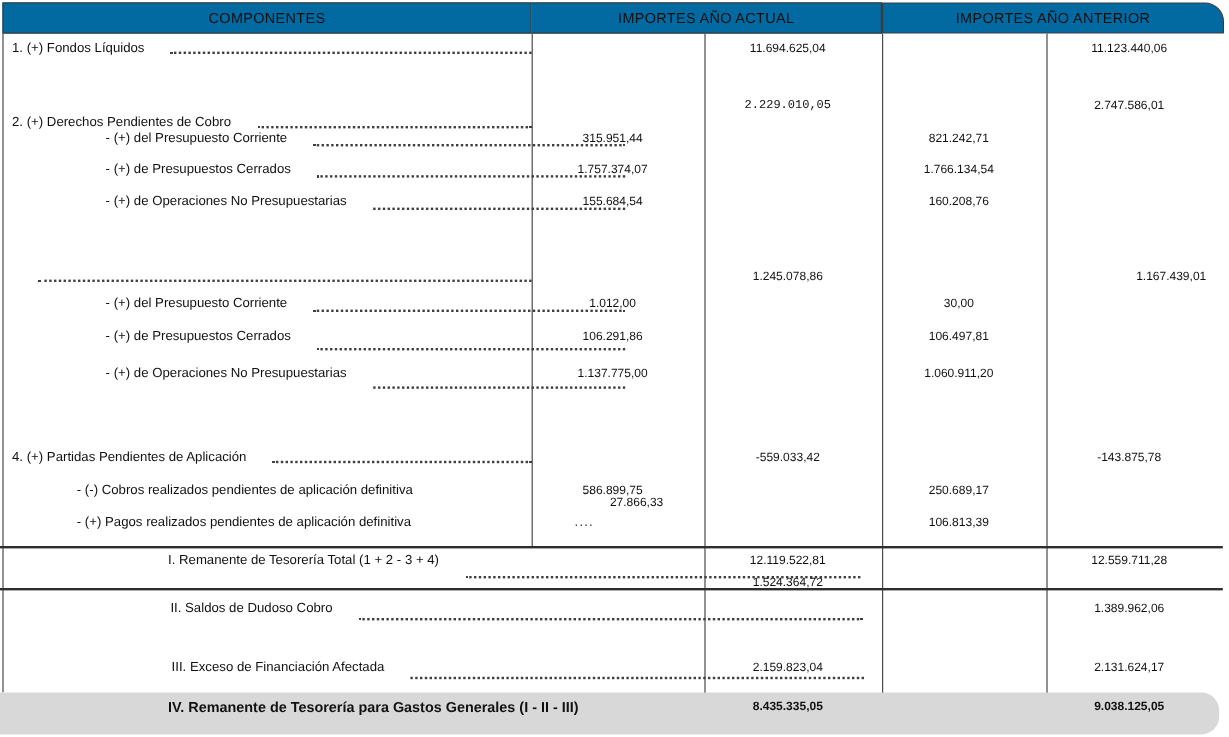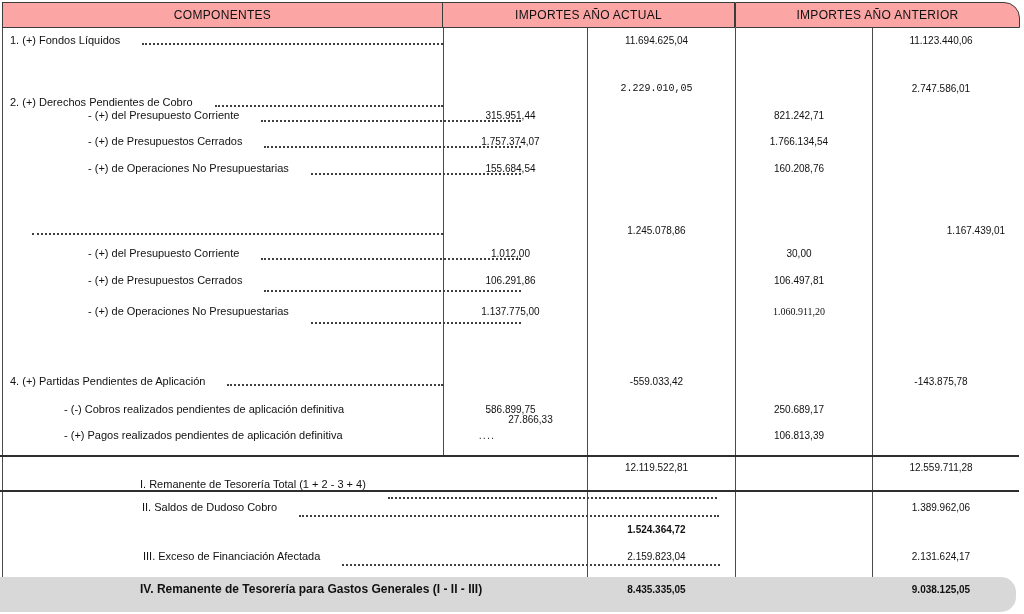--- a/index.html
+++ b/index.html
@@ -5,21 +5,21 @@
   html,body{margin:0;padding:0;background:#fff;}
   .page{
     position:relative;width:1024px;height:614px;background:#ffffff;
     font-family:"Liberation Sans","DejaVu Sans",sans-serif;color:#111;
     overflow:hidden;
   }
   
   .hcell{
     position:absolute;top:2px;height:26px;box-sizing:border-box;
     border:1px solid #3c3c3c;display:flex;align-items:center;justify-content:center;
-    font-size:12px;letter-spacing:.3px;background:#fca5a5;
+    font-size:12px;letter-spacing:.3px;background:#0369a1;
   }
   .hc1{left:2px;width:441px;}
   .hc2{left:443px;width:292px;border-left:none;}
   .hc3{left:735px;width:285px;border-left:1px solid #3c3c3c;border-top-right-radius:16px;}
   
   .vline{position:absolute;width:1px;background:#4a4a4a;}
   .v-left{left:2px;top:28px;height:549px;}
   .v-443{left:443px;top:28px;height:428px;}
   .v-587{left:587px;top:28px;height:582px;}
   .v-735{left:735px;top:28px;height:582px;}
@@ -116,21 +116,21 @@
         <span class="leader"></span>
       </div>
       <div class="row narrow" style="top: 402px; padding-left: 62px;">
         <span>- (-) Cobros realizados pendientes de aplicación definitiva</span>
         <span class="leader-text">..</span>
       </div>
       <div class="row narrow" style="top: 428px; padding-left: 62px;">
         <span>- (+) Pagos realizados pendientes de aplicación definitiva</span>
         <span class="leader-text">....</span>
       </div>
-      <div class="row wide" style="top: 460px; padding-left: 138px; margin-top: 17px;">
+      <div class="row wide" style="top: 460px; padding-left: 138px;">
         <span>I. Remanente de Tesorería Total (1 + 2 - 3 + 4)</span>
         <span class="leader" style="top: 10px;"></span>
       </div>
       <div class="row wide" style="top: 500px; padding-left: 140px;">
         <span>II. Saldos de Dudoso Cobro</span>
         <span class="leader" style="top: 5px;"></span>
       </div>
       <div class="row wide" style="top: 549px; padding-left: 141px;">
         <span>III. Exceso de Financiación Afectada</span>
         <span class="leader" style="top: 5px;"></span>
@@ -150,28 +150,28 @@
     <span class="val c-ns" style="top: 134px;">1.766.134,54</span>
     <span class="val c-as" style="top: 161px;">155.684,54</span>
     <span class="val c-ns" style="top: 161px;">160.208,76</span>
     <span class="val c-am" style="top: 223px;">1.245.078,86</span>
     <span class="val c-nm" style="top: 223px; margin-left: 35px;">1.167.439,01</span>
     <span class="val c-as" style="top: 246px;">1.012,00</span>
     <span class="val c-ns" style="top: 246px;">30,00</span>
     <span class="val c-as" style="top: 273px;">106.291,86</span>
     <span class="val c-ns" style="top: 273px;">106.497,81</span>
     <span class="val c-as" style="top: 304px;">1.137.775,00</span>
-    <span class="val c-ns" style="top: 304px; font-family: Liberation Serif, serif;">1.060.911,20</span>
+    <span class="val c-ns" style="top: 304px;">1.060.911,20</span>
     <span class="val c-am" style="top: 374px;">-559.033,42</span>
     <span class="val c-nm" style="top: 374px;">-143.875,78</span>
     <span class="val c-as" style="top: 402px;">586.899,75</span>
     <span class="val c-ns" style="top: 402px;">250.689,17</span>
     <span class="val c-as" style="top: 412px; padding-left: 20px;">27.866,33</span>
     <span class="val c-ns" style="top: 428px;">106.813,39</span>
     <span class="val c-am" style="top: 460px;">12.119.522,81</span>
     <span class="val c-nm" style="top: 460px;">12.559.711,28</span>
-    <span class="val c-am" style="top: 522px; font-weight: bold;">1.524.364,72</span>
+    <span class="val c-am" style="top: 478px;">1.524.364,72</span>
     <span class="val c-nm" style="top: 500px;">1.389.962,06</span>
     <span class="val c-am" style="top: 549px;">2.159.823,04</span>
     <span class="val c-nm" style="top: 549px;">2.131.624,17</span>
     <span class="val c-am bold" style="top: 582px;">8.435.335,05</span>
     <span class="val c-nm bold" style="top: 582px;">9.038.125,05</span>
   </div>
 
 </body></html>

